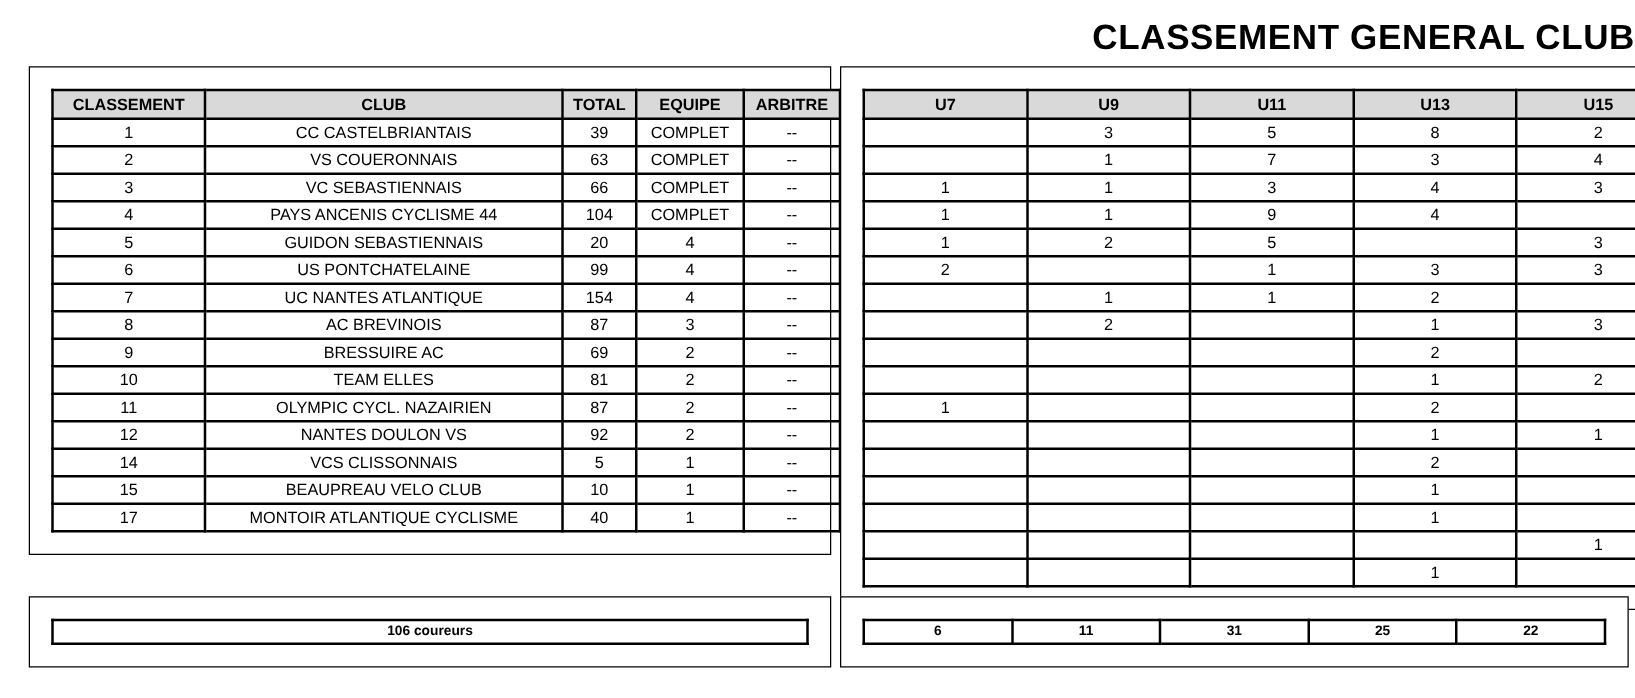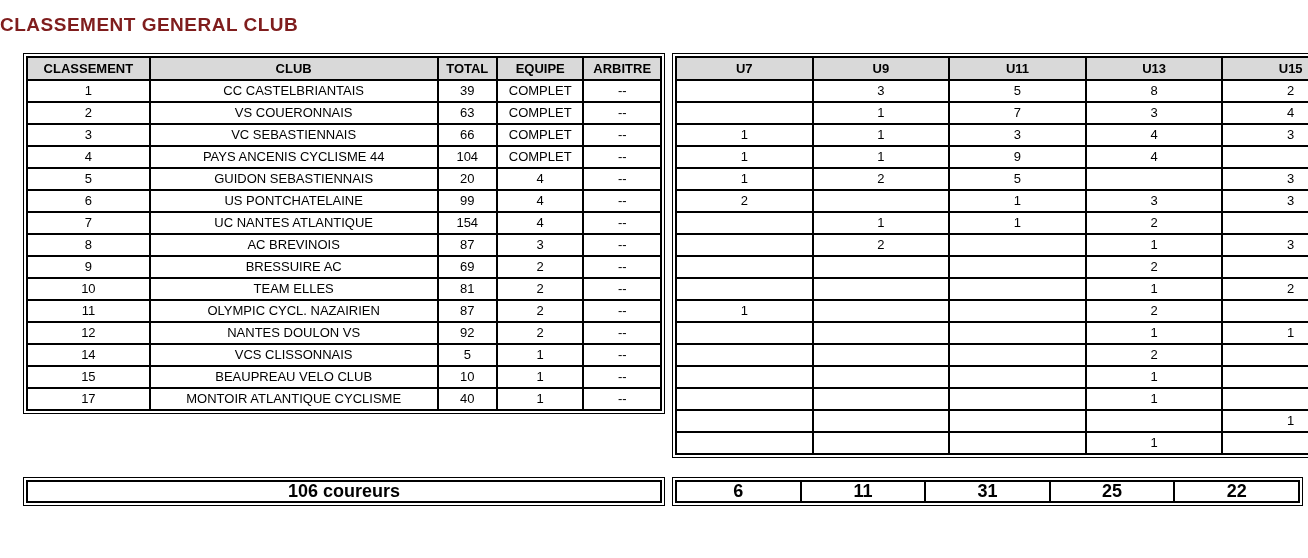--- a/index.html
+++ b/index.html
@@ -10,31 +10,31 @@
     background: #ffffff;
     font-family: "Liberation Sans", sans-serif;
     color: #000;
     overflow: hidden;
   }
   .title {
     position: absolute;
     top: 14px;
     left: 0;
     width: 100%;
-    text-align: left;
-    font-size: 19px;
+    text-align: right;
+    font-size: 28px;
     font-weight: bold;
     letter-spacing: 0.5px;
-    color: #7f1d1d;
+    color: #000000;
   }
   
   .block {
     position: absolute;
     border: 1px solid #000;
-    padding: 2px;
+    padding: 17px;
     background: #ffffff;
     box-sizing: border-box;
   }
   .main-left  { left: 23px;  top: 53px;  width: 642px; }
   .main-right { left: 672px; top: 53px;  width: 691px; }
   .foot-left  { left: 23px;  top: 477px; width: 642px; }
   .foot-right { left: 672px; top: 477px; width: 631px; }
 
   table {
     border-collapse: collapse;
@@ -54,21 +54,21 @@
     color: #000;
   }
   th {
     background: #d9d9d9;
     font-weight: bold;
     height: 21px;
   }
   .foot-left td, .foot-right td {
     font-weight: bold;
     height: 17px;
-    font-size: 18px;
+    font-size: 11px;
     margin-left: 12px;
   }
 </style>
 </head>
 <body>
 
 <div class="page">
 
   <div class="title">CLASSEMENT GENERAL CLUB</div>
 

